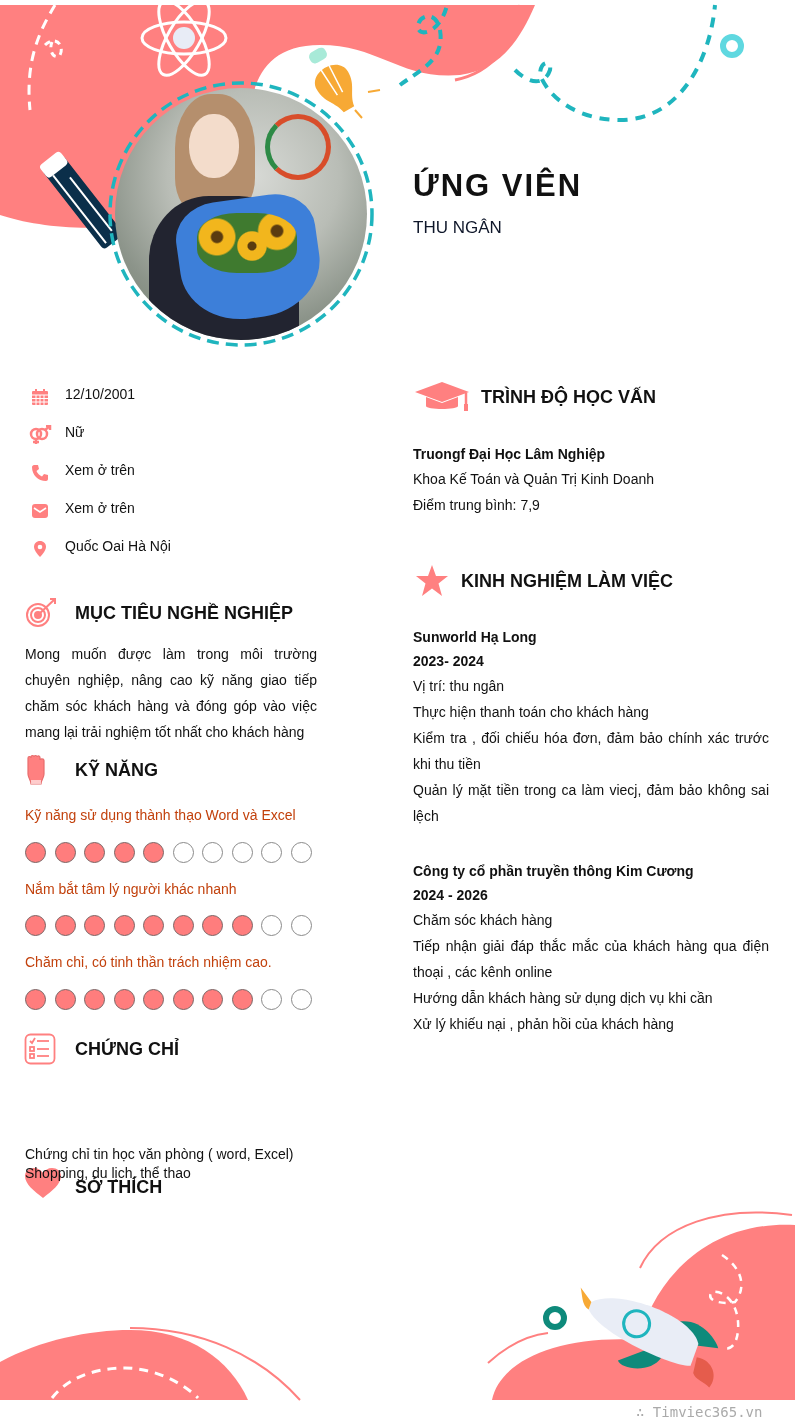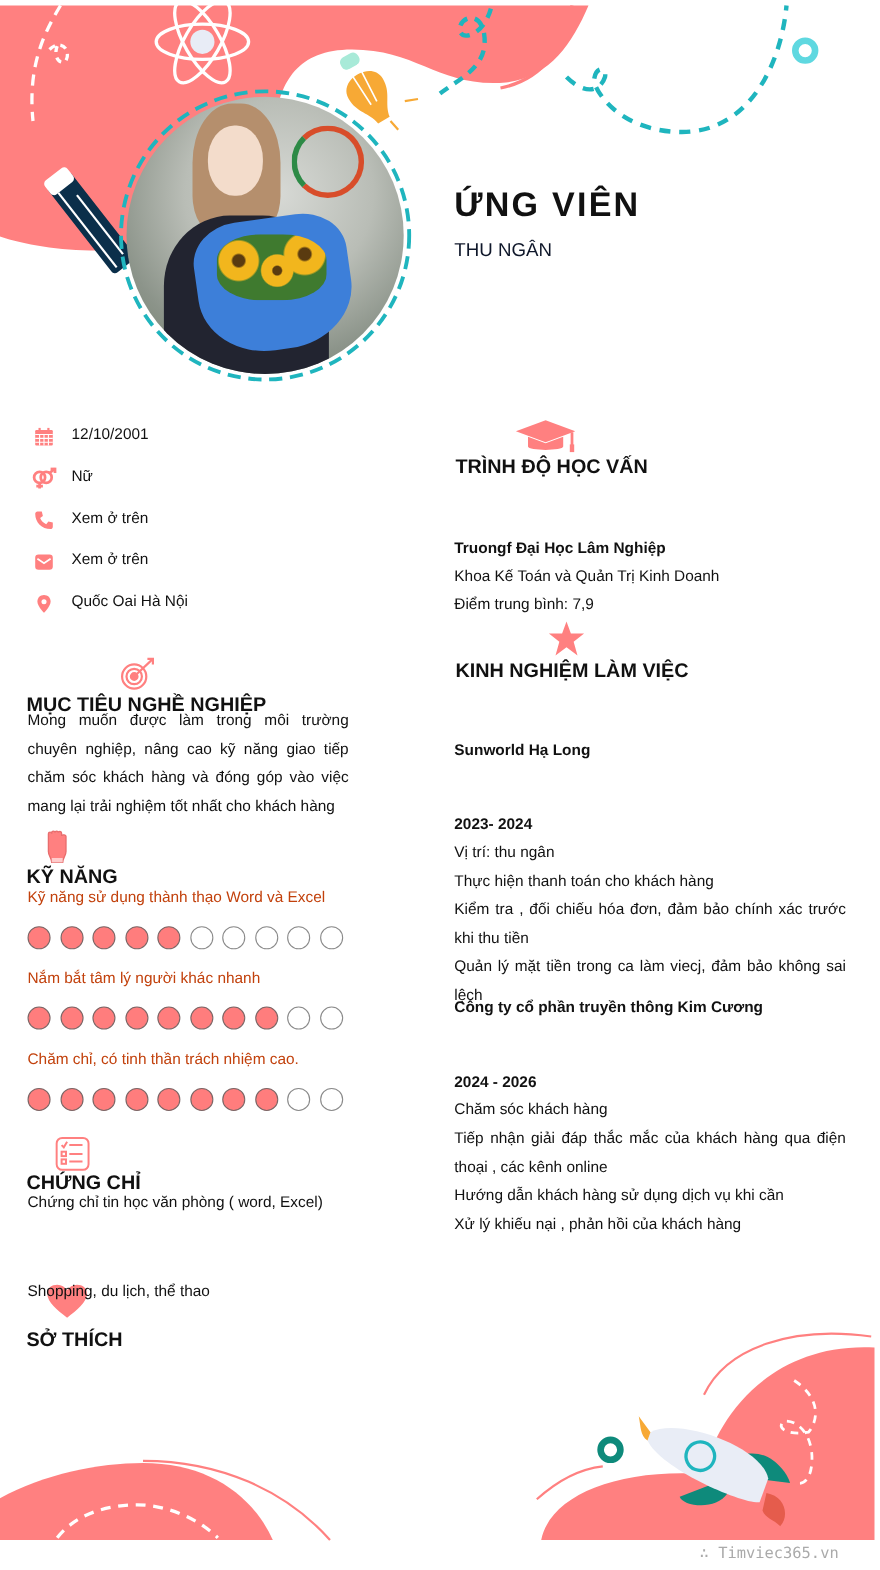--- a/index.html
+++ b/index.html
@@ -20,34 +20,34 @@
     .avatar .logo { position: absolute; left: 150px; top: 26px; width: 66px; height: 66px; border-radius: 50%; border: 5px solid #d84d2a; border-left-color: #2d8a46; }
 
     .header-name { position: absolute; left: 413px; top: 168px; font-size: 31px; font-weight: bold; letter-spacing: 2px; color: #111; }
     .header-title { position: absolute; left: 413px; top: 218px; font-size: 17px; color: #0f172a; }
 
     .contact { position: absolute; left: 28px; top: 386px; width: 300px; }
     .contact-row { display: flex; height: 38px; }
     .contact-row .ic { width: 24px; height: 22px; display: flex; align-items: center; justify-content: center; margin-right: 13px; color: #ff8080; }
     .contact-row .tx { font-size: 14px; color: #111; }
 
-    .sec-head { position: absolute; display: flex; align-items: center; flex-direction: column; }
+    .sec-head { position: absolute; display: flex; align-items: center; }
     .sec-head .hic { display: flex; align-items: center; justify-content: center; }
     .sec-head .htx { font-size: 18px; font-weight: bold; color: #111; }
 
     .para { position: absolute; font-size: 14px; line-height: 26px; color: #111; }
     .justify { text-align: justify; text-align-last: left; }
 
     .skill-label { position: absolute; left: 25px; font-size: 14px; color: #c2410c; }
     .dots { position: absolute; left: 25px; display: flex; gap: 8.5px; }
     .dot { width: 21px; height: 21px; border-radius: 50%; border: 1.3px solid #8a8a8a; background: #fff; }
     .dot.on { background: #ff7d7d; border-color: #7b6666; }
 
     .exp { position: absolute; left: 413px; width: 356px; font-size: 14px; line-height: 26px; color: #111; }
-    .exp .bold { font-weight: bold; line-height: 24px; margin-top: 44px; }
+    .exp .bold { font-weight: bold; line-height: 24px; }
 
     .watermark { position: absolute; left: 636px; top: 1404px; font-family: "DejaVu Sans Mono", "Liberation Mono", monospace; font-size: 14px; color: #aaaaaa; }
   </style>
 </head>
 <body>
 
 <svg class="deco" viewBox="0 0 800 1427" xmlns="http://www.w3.org/2000/svg">
 
   <path d="M0,5 L535,5 C520,40 500,70 460,75 C400,80 380,45 320,45 C270,45 255,75 250,110 C240,170 200,215 130,225 C80,232 30,225 0,215 Z" fill="#ff8080"></path>
   <path d="M520,5 C515,40 495,72 455,80" fill="none" stroke="#ff8080" stroke-width="3"></path>
@@ -247,21 +247,21 @@
         <polyline points="6,8 8,10 11,5"></polyline>
         <rect x="6" y="14" width="4" height="4"></rect>
         <rect x="6" y="21" width="4" height="4"></rect>
         <line x1="13" y1="8" x2="25" y2="8"></line>
         <line x1="13" y1="16" x2="25" y2="16"></line>
         <line x1="13" y1="23" x2="25" y2="23"></line>
       </svg>
   </span>
   <span class="htx">CHỨNG CHỈ</span>
 </div>
-<div class="para" style="left:25px; top:1079px;">Chứng chỉ tin học văn phòng ( word, Excel)</div>
+<div class="para" style="left:25px; top:1141px;">Chứng chỉ tin học văn phòng ( word, Excel)</div>
 
 <div class="sec-head" style="left:24px; top:1166px;">
   <span class="hic" style="width:38px; height:34px; margin-right:13px;">
     <svg width="38" height="32" viewBox="0 0 38 32">
         <path d="M19,31 C10,24 1,17 1,9 C1,4 5,1 10,1 C14,1 17,3 19,6 C21,3 24,1 28,1 C33,1 37,4 37,9 C37,17 28,24 19,31 Z" fill="#ff8080"></path>
       </svg>
   </span>
   <span class="htx" style="margin-top:8px;">SỞ THÍCH</span>
 </div>
 <div class="para" style="left:25px; top:1160px;">Shopping, du lịch, thể thao</div>

